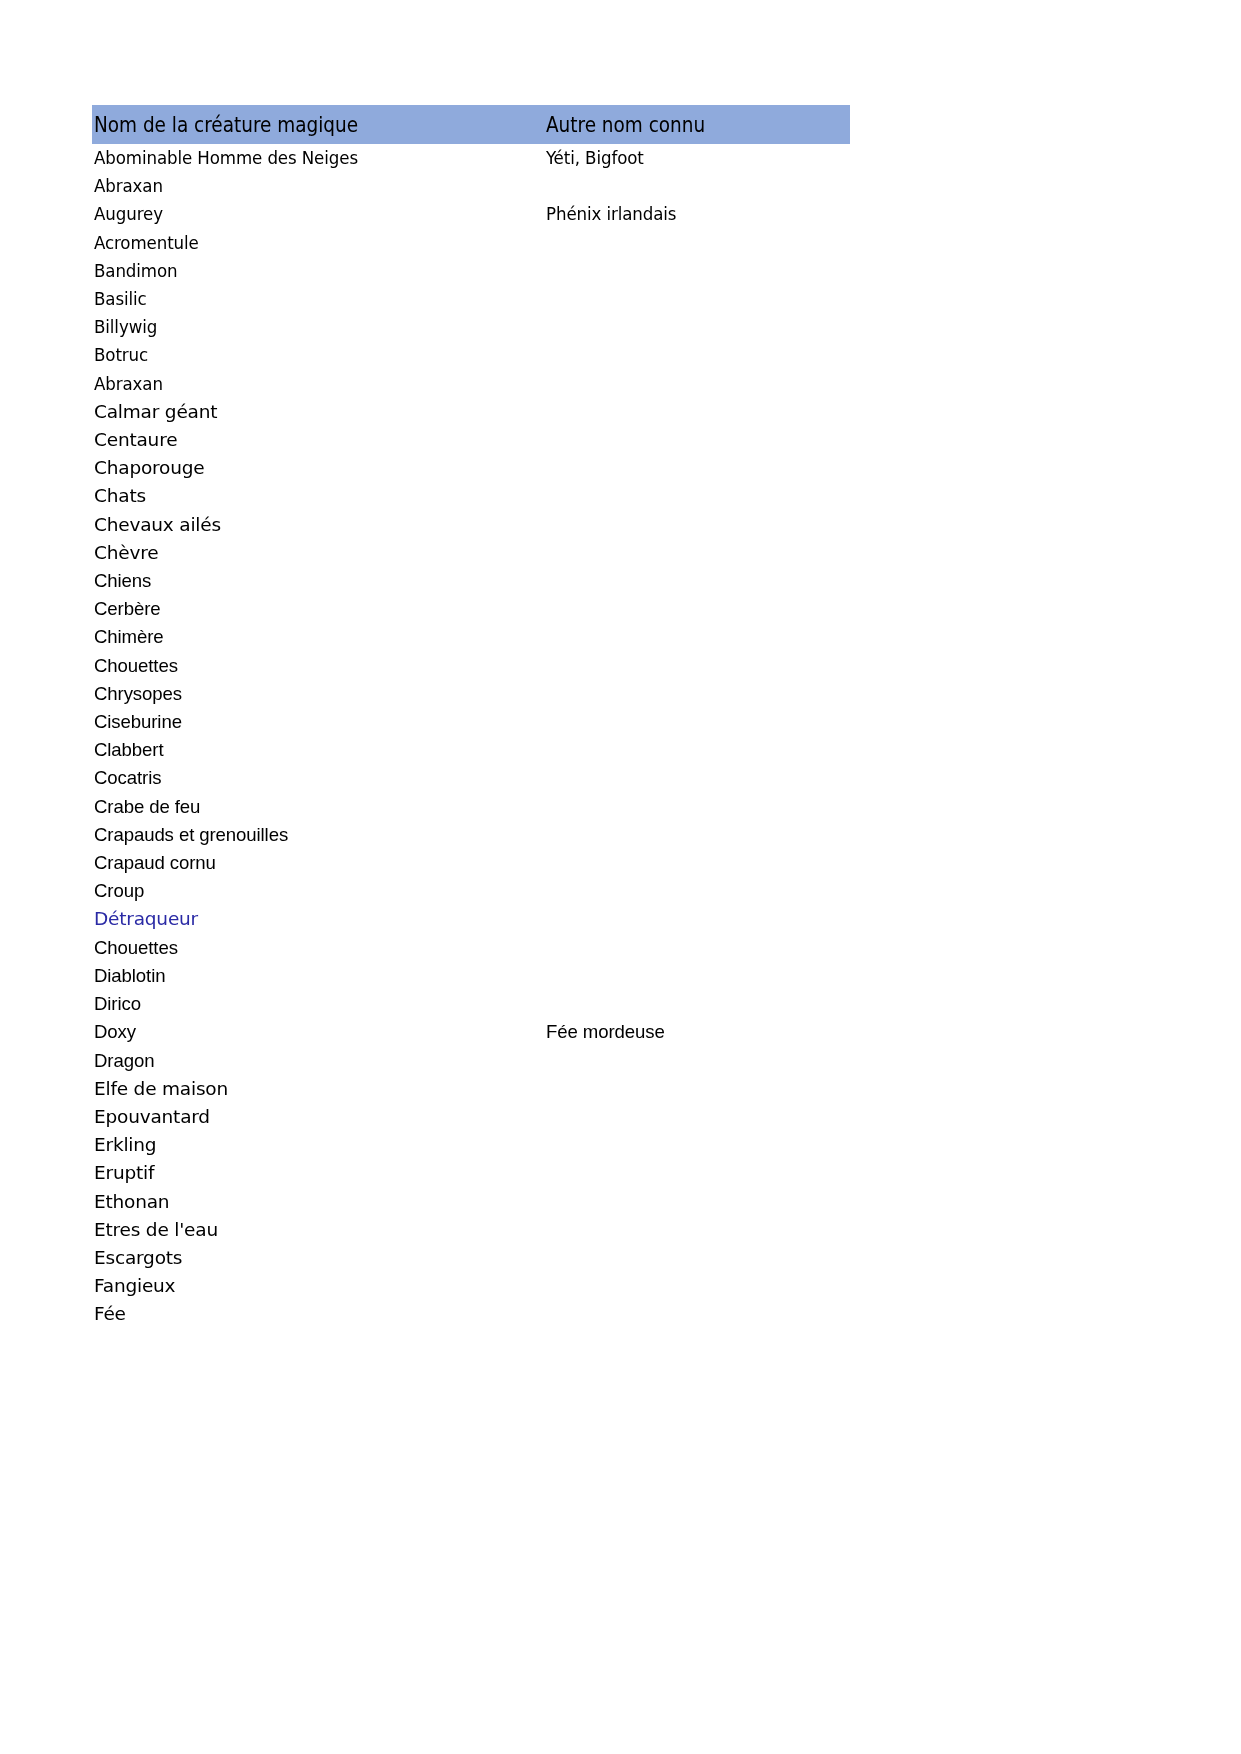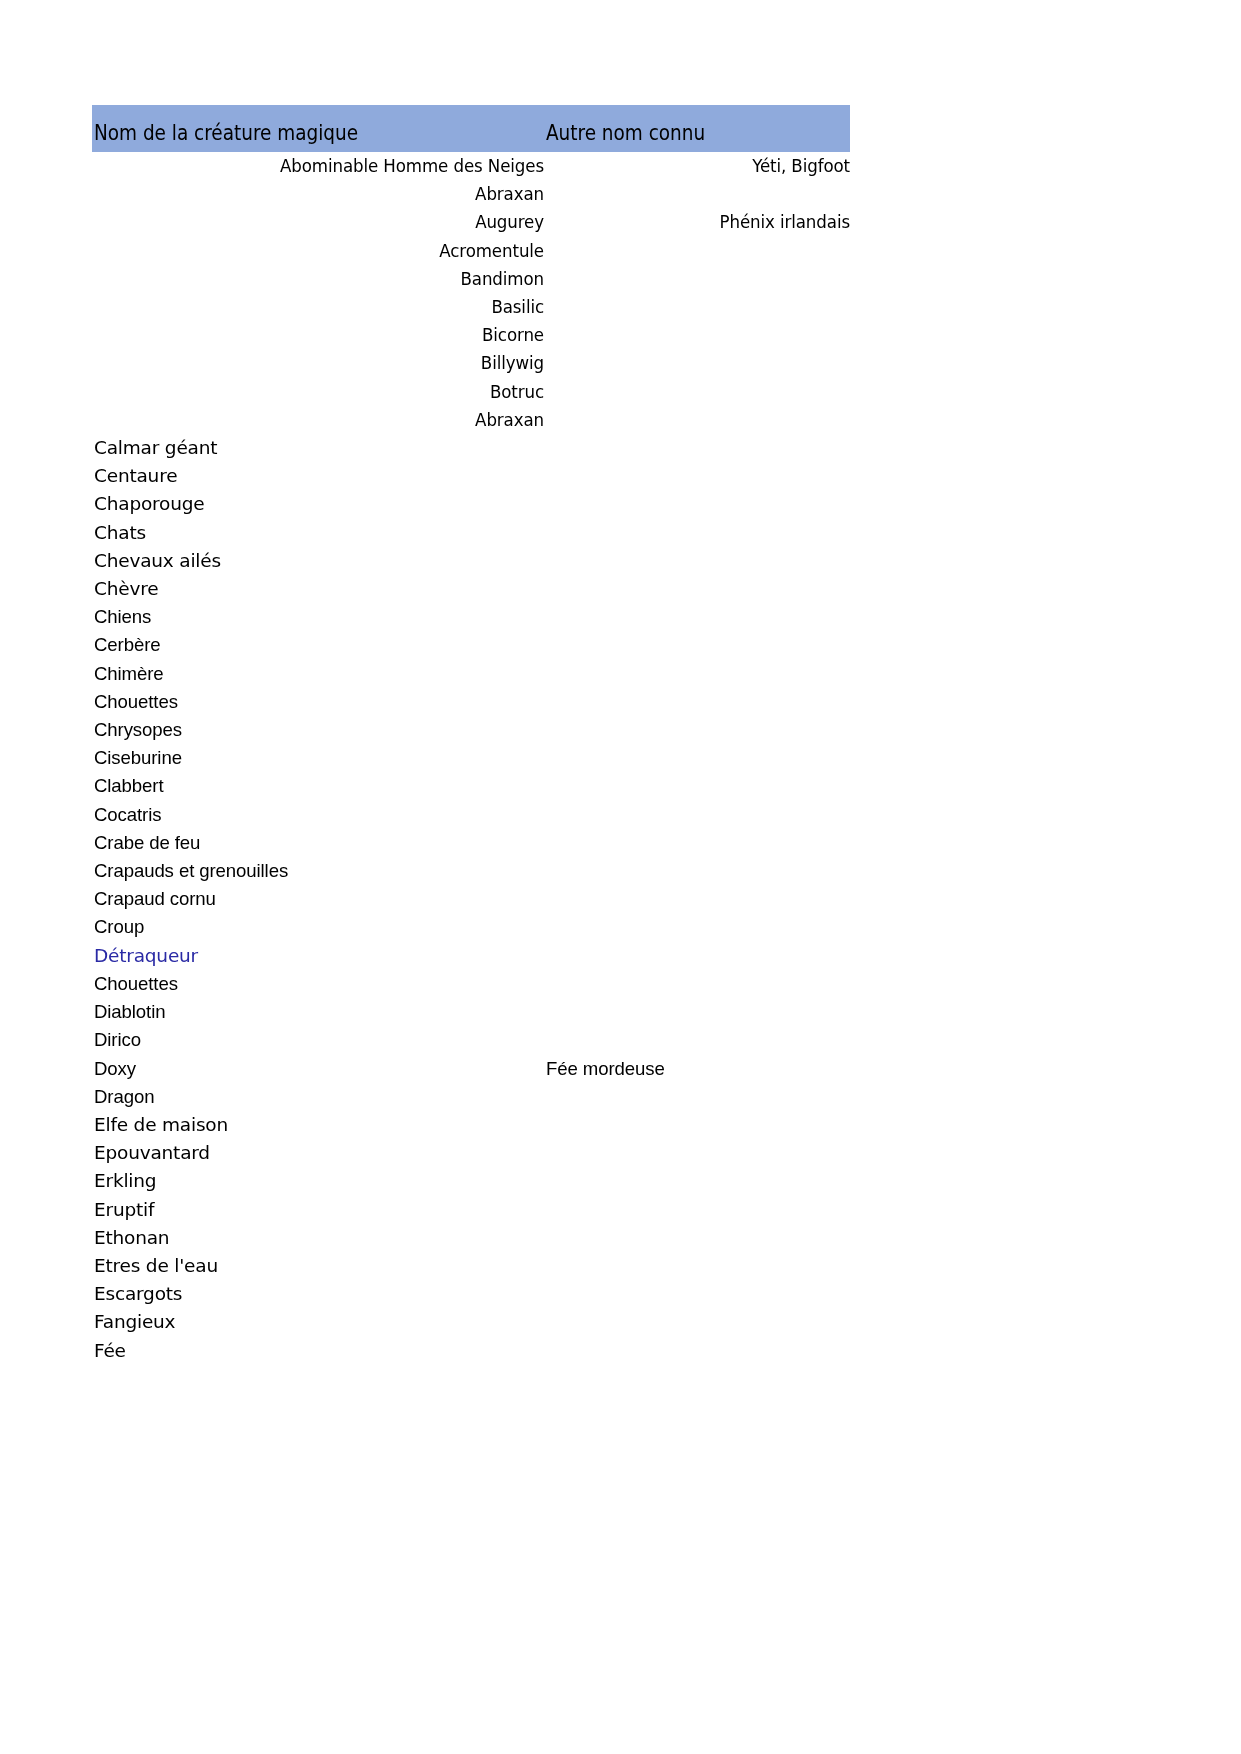--- a/index.html
+++ b/index.html
@@ -42,41 +42,41 @@
   table.creature-table col.col-name  { width: 452px; }
   table.creature-table col.col-alias { width: 306px; }
 
   thead tr.header-row {
     background: #8FAADC;
   }
 
   thead th {
     text-align: left;
     font-weight: normal;
-    padding: 16px 0 6px 2px;
+    padding: 8px 0 6px 2px;
     font-size: 20.5px;
     line-height: 25px;
     color: #000000;
     font-family: "DejaVu Sans Condensed", "Liberation Sans Narrow", "Liberation Sans", sans-serif;
     white-space: nowrap;
   }
 
   tbody td {
     padding: 0 0 0 2px;
     font-size: 19px;
     line-height: 28.2px;
     height: 28.2px;
     color: #000000;
     vertical-align: baseline;
     white-space: nowrap;
     overflow: visible;
   }
 
   
-  tr.font-a td { font-family: "DejaVu Sans Condensed", "Liberation Sans Narrow", "Liberation Sans", sans-serif; font-size: 18.5px; letter-spacing: -0.1px; text-align: right; }
+  tr.font-a td { font-family: "DejaVu Sans Condensed", "Liberation Sans Narrow", "Liberation Sans", sans-serif; font-size: 18.5px; letter-spacing: -0.1px; }
   tr.font-b td { font-family: "DejaVu Sans", sans-serif; font-size: 18.5px; letter-spacing: -0.2px; }
   tr.font-c td { font-family: "Liberation Sans", sans-serif; font-size: 18.6px; letter-spacing: -0.1px; }
 
   td.alias-cell { padding-left: 2px; }
 
   .link-text { color: #2A2AA5; }
 </style>
 </head>
 <body>
 
@@ -113,24 +113,20 @@
           </tr>
           <tr class="row font-a">
             <td class="name-cell">Bandimon</td>
             <td class="alias-cell"></td>
           </tr>
           <tr class="row font-a">
             <td class="name-cell">Basilic</td>
             <td class="alias-cell"></td>
           </tr>
           <tr class="row font-a">
-            <td class="name-cell">Bicorne</td>
-            <td class="alias-cell"></td>
-          </tr>
-          <tr class="row font-a">
             <td class="name-cell">Billywig</td>
             <td class="alias-cell"></td>
           </tr>
           <tr class="row font-a">
             <td class="name-cell">Botruc</td>
             <td class="alias-cell"></td>
           </tr>
           <tr class="row font-a">
             <td class="name-cell">Abraxan</td>
             <td class="alias-cell"></td>

